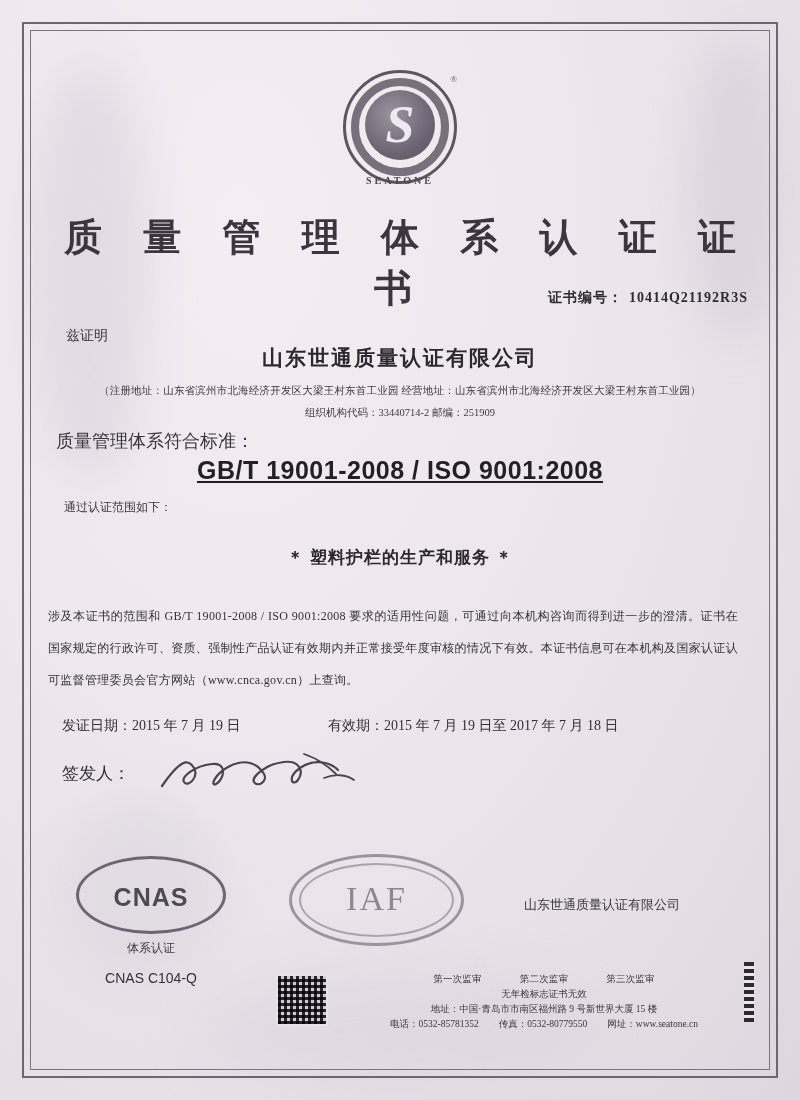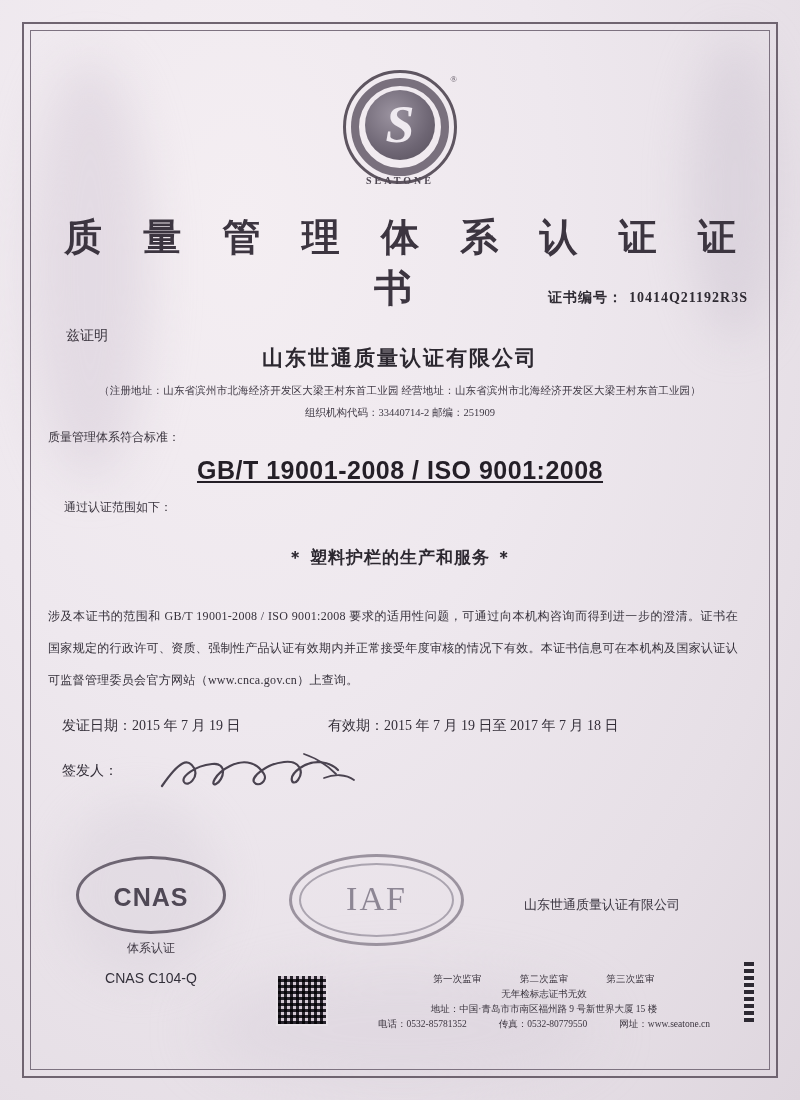--- a/index.html
+++ b/index.html
@@ -173,22 +173,22 @@
     top: 362px;
     left: 0; right: 0;
     text-align: center;
     font-size: 10.5px;
     color: #3f3944;
   }
 
   .standard-label {
     position: absolute;
     top: 385px;
-    left: 4px;
-    font-size: 12px;
+    left: 12px;
+    font-size: 18px;
     color: #3a343e;
   }
   .standard {
     position: absolute;
     top: 412px;
     left: 0; right: 0;
     text-align: center;
     font-family: "Liberation Sans", sans-serif;
     font-size: 25px;
     font-weight: bold;
@@ -234,21 +234,21 @@
     font-size: 14px;
     color: #332e38;
   }
   .dates .issue { position: absolute; left: 0; }
   .dates .valid { position: absolute; left: 266px; }
 
   .signer-label {
     position: absolute;
     top: 718px;
     left: 18px;
-    font-size: 14px;
+    font-size: 17px;
     color: #332e38;
   }
   .signature {
     position: absolute;
     top: 700px;
     left: 110px;
     width: 220px;
     height: 60px;
   }
 
@@ -362,21 +362,21 @@
     justify-content: center;
     gap: 38px;
     letter-spacing: .2px;
   }
   .footer .novoid { margin-top: 1px; }
   .footer .row { margin-top: 1px; }
   .footer .contact {
     margin-top: 1px;
     display: flex;
     justify-content: center;
-    gap: 32px;
+    gap: 20px;
   }
   .bar-right {
     position: absolute;
     right: 2px;
     top: 918px;
     width: 10px;
     height: 60px;
     background: repeating-linear-gradient(0deg, #2e2a33 0 4px, #ece6ec 4px 7px);
   }
 </style>

